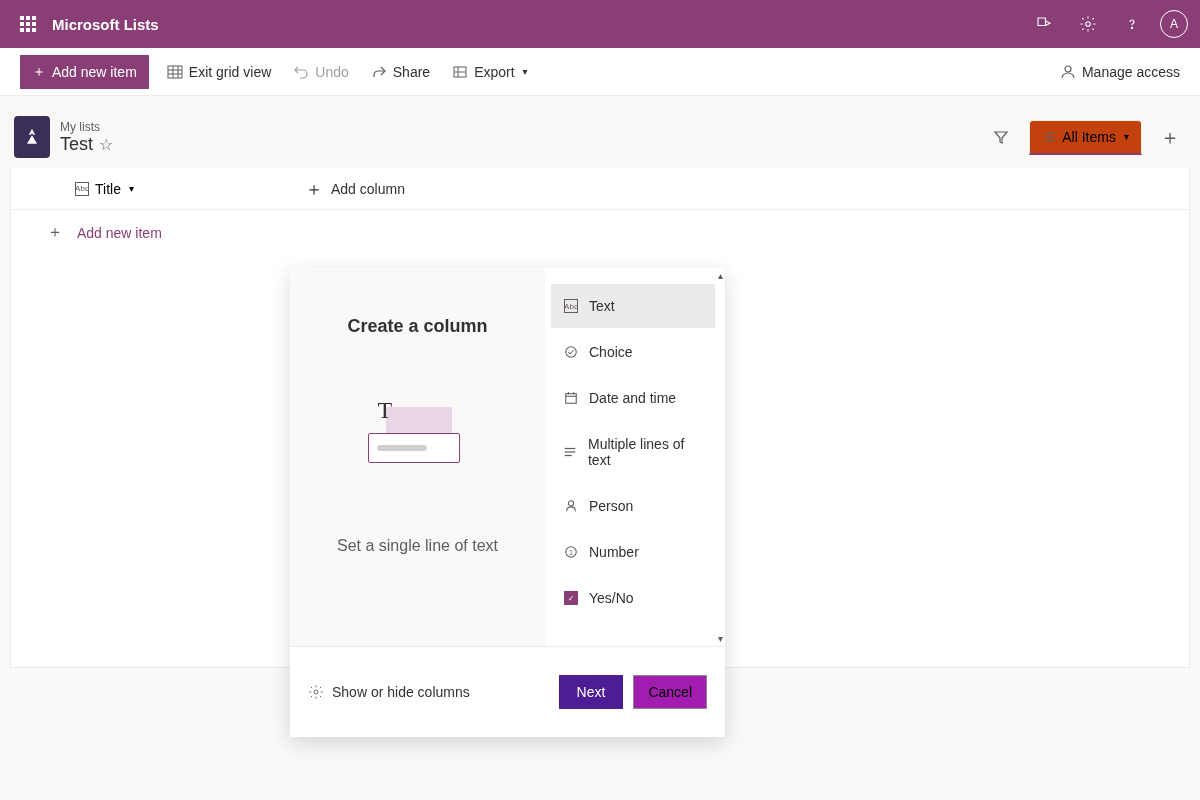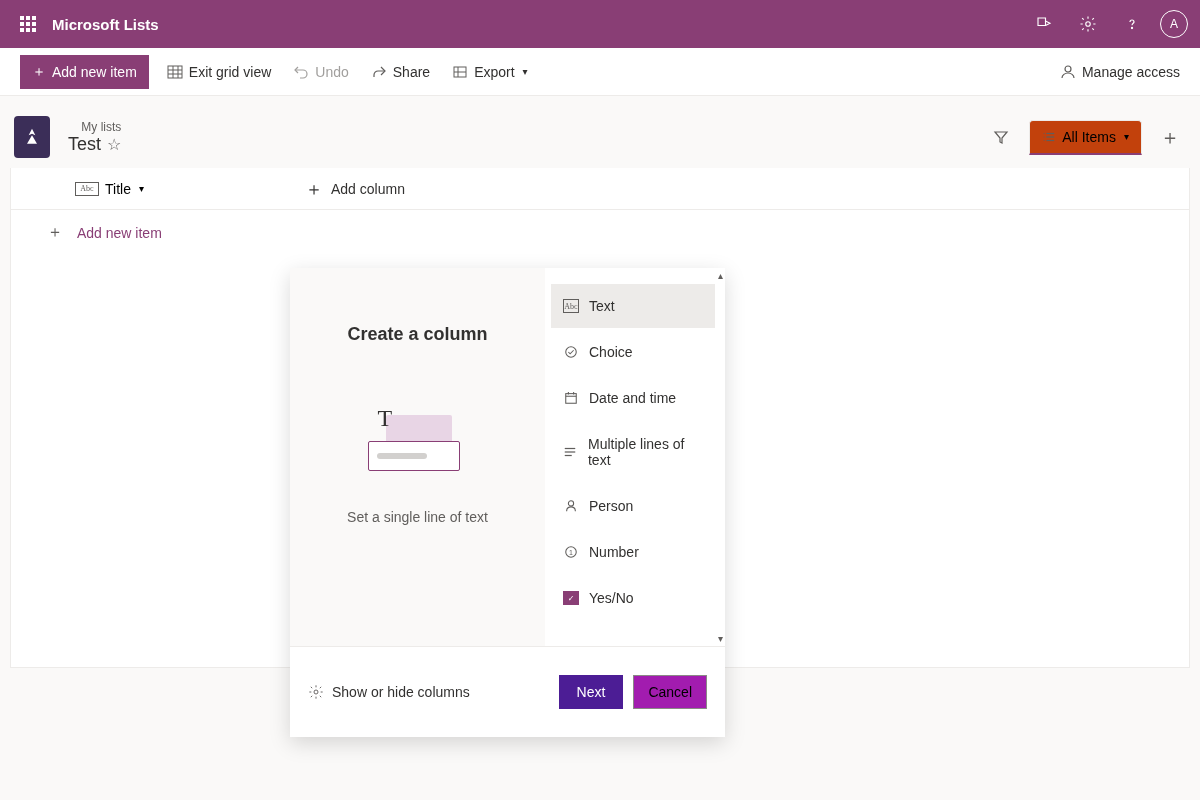--- a/index.html
+++ b/index.html
@@ -19,65 +19,65 @@
 .toolbar { background: #fff; border-bottom: 1px solid #edebe9; height: 48px; display: flex; align-items: center; padding: 0 20px; gap: 14px; font-size: 14px; color: #323130; }
 .btn-primary { background: #893e75; color: #fff; border: none; padding: 8px 12px; font-size: 14px; cursor: pointer; display: flex; align-items: center; gap: 6px; }
 .tb-item { display: flex; align-items: center; gap: 6px; cursor: pointer; padding: 4px; color: #323130; }
 .tb-item.disabled { color: #a19f9d; }
 .tb-chevron { font-size: 10px; margin-left: 2px; }
 .tb-right { margin-left: auto; display: flex; align-items: flex-end; gap: 6px; }
 
 
 .list-section { padding: 20px 14px 10px 14px; display: flex; align-items: center; }
 .list-badge { width: 36px; height: 42px; background: #3b2e58; border-radius: 4px; display: flex; align-items: center; justify-content: center; color: #fff; }
-.list-meta { margin-left: 18px; text-align: right; }
+.list-meta { margin-left: 10px; }
 .breadcrumb { font-size: 12px; color: #605e5c; }
 .list-title-row { display: flex; align-items: center; gap: 6px; }
 .list-title { font-size: 18px; font-weight: 400; color: #323130; }
 .star { color: #605e5c; cursor: pointer; }
 .list-controls { margin-left: auto; display: flex; align-items: center; gap: 12px; }
 .ctrl { width: 32px; height: 32px; display: flex; align-items: center; justify-content: center; cursor: pointer; color: #605e5c; }
 .view-tab { background: #c2410c; border: 1px solid #edebe9; border-bottom: 2px solid #893e75; padding: 8px 12px; display: flex; align-items: center; gap: 6px; font-size: 14px; border-radius: 4px 4px 0 0; }
 
 
 .grid-wrap { background: #fff; margin: 0 10px; border: 1px solid #edebe9; border-top: none; min-height: 500px; }
 .grid-head { display: flex; align-items: center; height: 42px; border-bottom: 1px solid #edebe9; font-size: 14px; }
 .col-title { width: 270px; padding-left: 64px; display: flex; align-items: center; gap: 6px; cursor: pointer; }
 .col-add { display: flex; align-items: center; gap: 8px; cursor: pointer; color: #323130; padding-left: 24px; }
 .row-add { display: flex; align-items: center; gap: 14px; padding: 12px 0 12px 36px; color: #893e75; font-size: 14px; cursor: pointer; }
 
 
 .panel { position: absolute; left: 290px; top: 268px; width: 435px; background: #fff; box-shadow: 0 6px 20px rgba(0,0,0,0.15); display: flex; flex-direction: column; }
 .panel-body { display: flex; height: 378px; }
 .panel-left { width: 255px; display: flex; flex-direction: column; align-items: center; text-align: center; padding: 20px 10px; background:#faf9f8; }
-.panel-left h2 { font-size: 18px; font-weight: 600; margin-top: 36px; color: #323130; }
+.panel-left h2 { font-size: 18px; font-weight: 600; margin-top: 28px; color: #323130; }
 .illus { margin-top: 70px; position: relative; width: 100px; height: 70px; }
 .illus .back { position: absolute; top: 0; left: 18px; width: 66px; height: 32px; background: #e8d5e5; border-radius: 2px; }
 .illus .tglyph { position: absolute; top: -10px; left: 10px; font-family: Georgia, serif; font-size: 24px; color: #323130; }
 .illus .front { position: absolute; top: 26px; left: 0; width: 92px; height: 30px; border: 1px solid #893e75; background: #fff; border-radius: 2px; display:flex; align-items:center; padding:0 8px; }
 .illus .front::before { content:""; width: 50px; height:6px; background:#d2d0ce; border-radius:3px; }
-.panel-left .subtext { margin-top: 24px; font-size: 14px; color: #605e5c; }
+.panel-left .subtext { margin-top: 60px; font-size: 16px; color: #605e5c; }
 
 .panel-right { flex: 1; overflow-y: auto; padding: 14px 4px 14px 0; position: relative; }
 .panel-right::-webkit-scrollbar { width: 10px; }
 .panel-right::-webkit-scrollbar-thumb { background: #c8c6c4; }
 .type-item { display: flex; align-items: center; gap: 10px; padding: 14px 12px; font-size: 14px; color: #323130; cursor: pointer; margin: 2px 6px; }
 .type-item.selected { background: #edebe9; }
 .type-ico { width: 16px; height: 16px; display: flex; align-items: center; justify-content: center; color: #605e5c; font-size: 13px; }
 .scroll-arrow { position:absolute; right:2px; font-size:10px; color:#605e5c; }
 .scroll-arrow.up { top:2px; }
 .scroll-arrow.down { bottom:2px; }
 
 .panel-foot { border-top: 1px solid #edebe9; padding: 28px 18px; display: flex; align-items: center; }
 .show-hide { display: flex; align-items: center; gap: 8px; font-size: 14px; color: #323130; cursor: pointer; }
 .foot-btns { margin-left: auto; display: flex; gap: 10px; }
 .btn-next { background: #4c1d95; color:#fff; border:none; padding: 8px 18px; font-size:14px; cursor:pointer; }
 .btn-cancel { background:#a21caf; border:1px solid #8a8886; padding: 8px 14px; font-size:14px; cursor:pointer; }
 
-.ico-box { width:24px; height:14px; border:1px solid #605e5c; font-size:8px; display:flex; align-items:center; justify-content:center; color:#605e5c;font-family:Liberation Serif, serif; }
+.ico-box { width:14px; height:14px; border:1px solid #605e5c; font-size:8px; display:flex; align-items:center; justify-content:center; color:#605e5c; }
 svg { display:block; }
 </style>
 </head>
 <body>
 
 <div class="header">
   <div class="waffle">
     <div class="waffle-grid">
         <span></span>
         <span></span>

